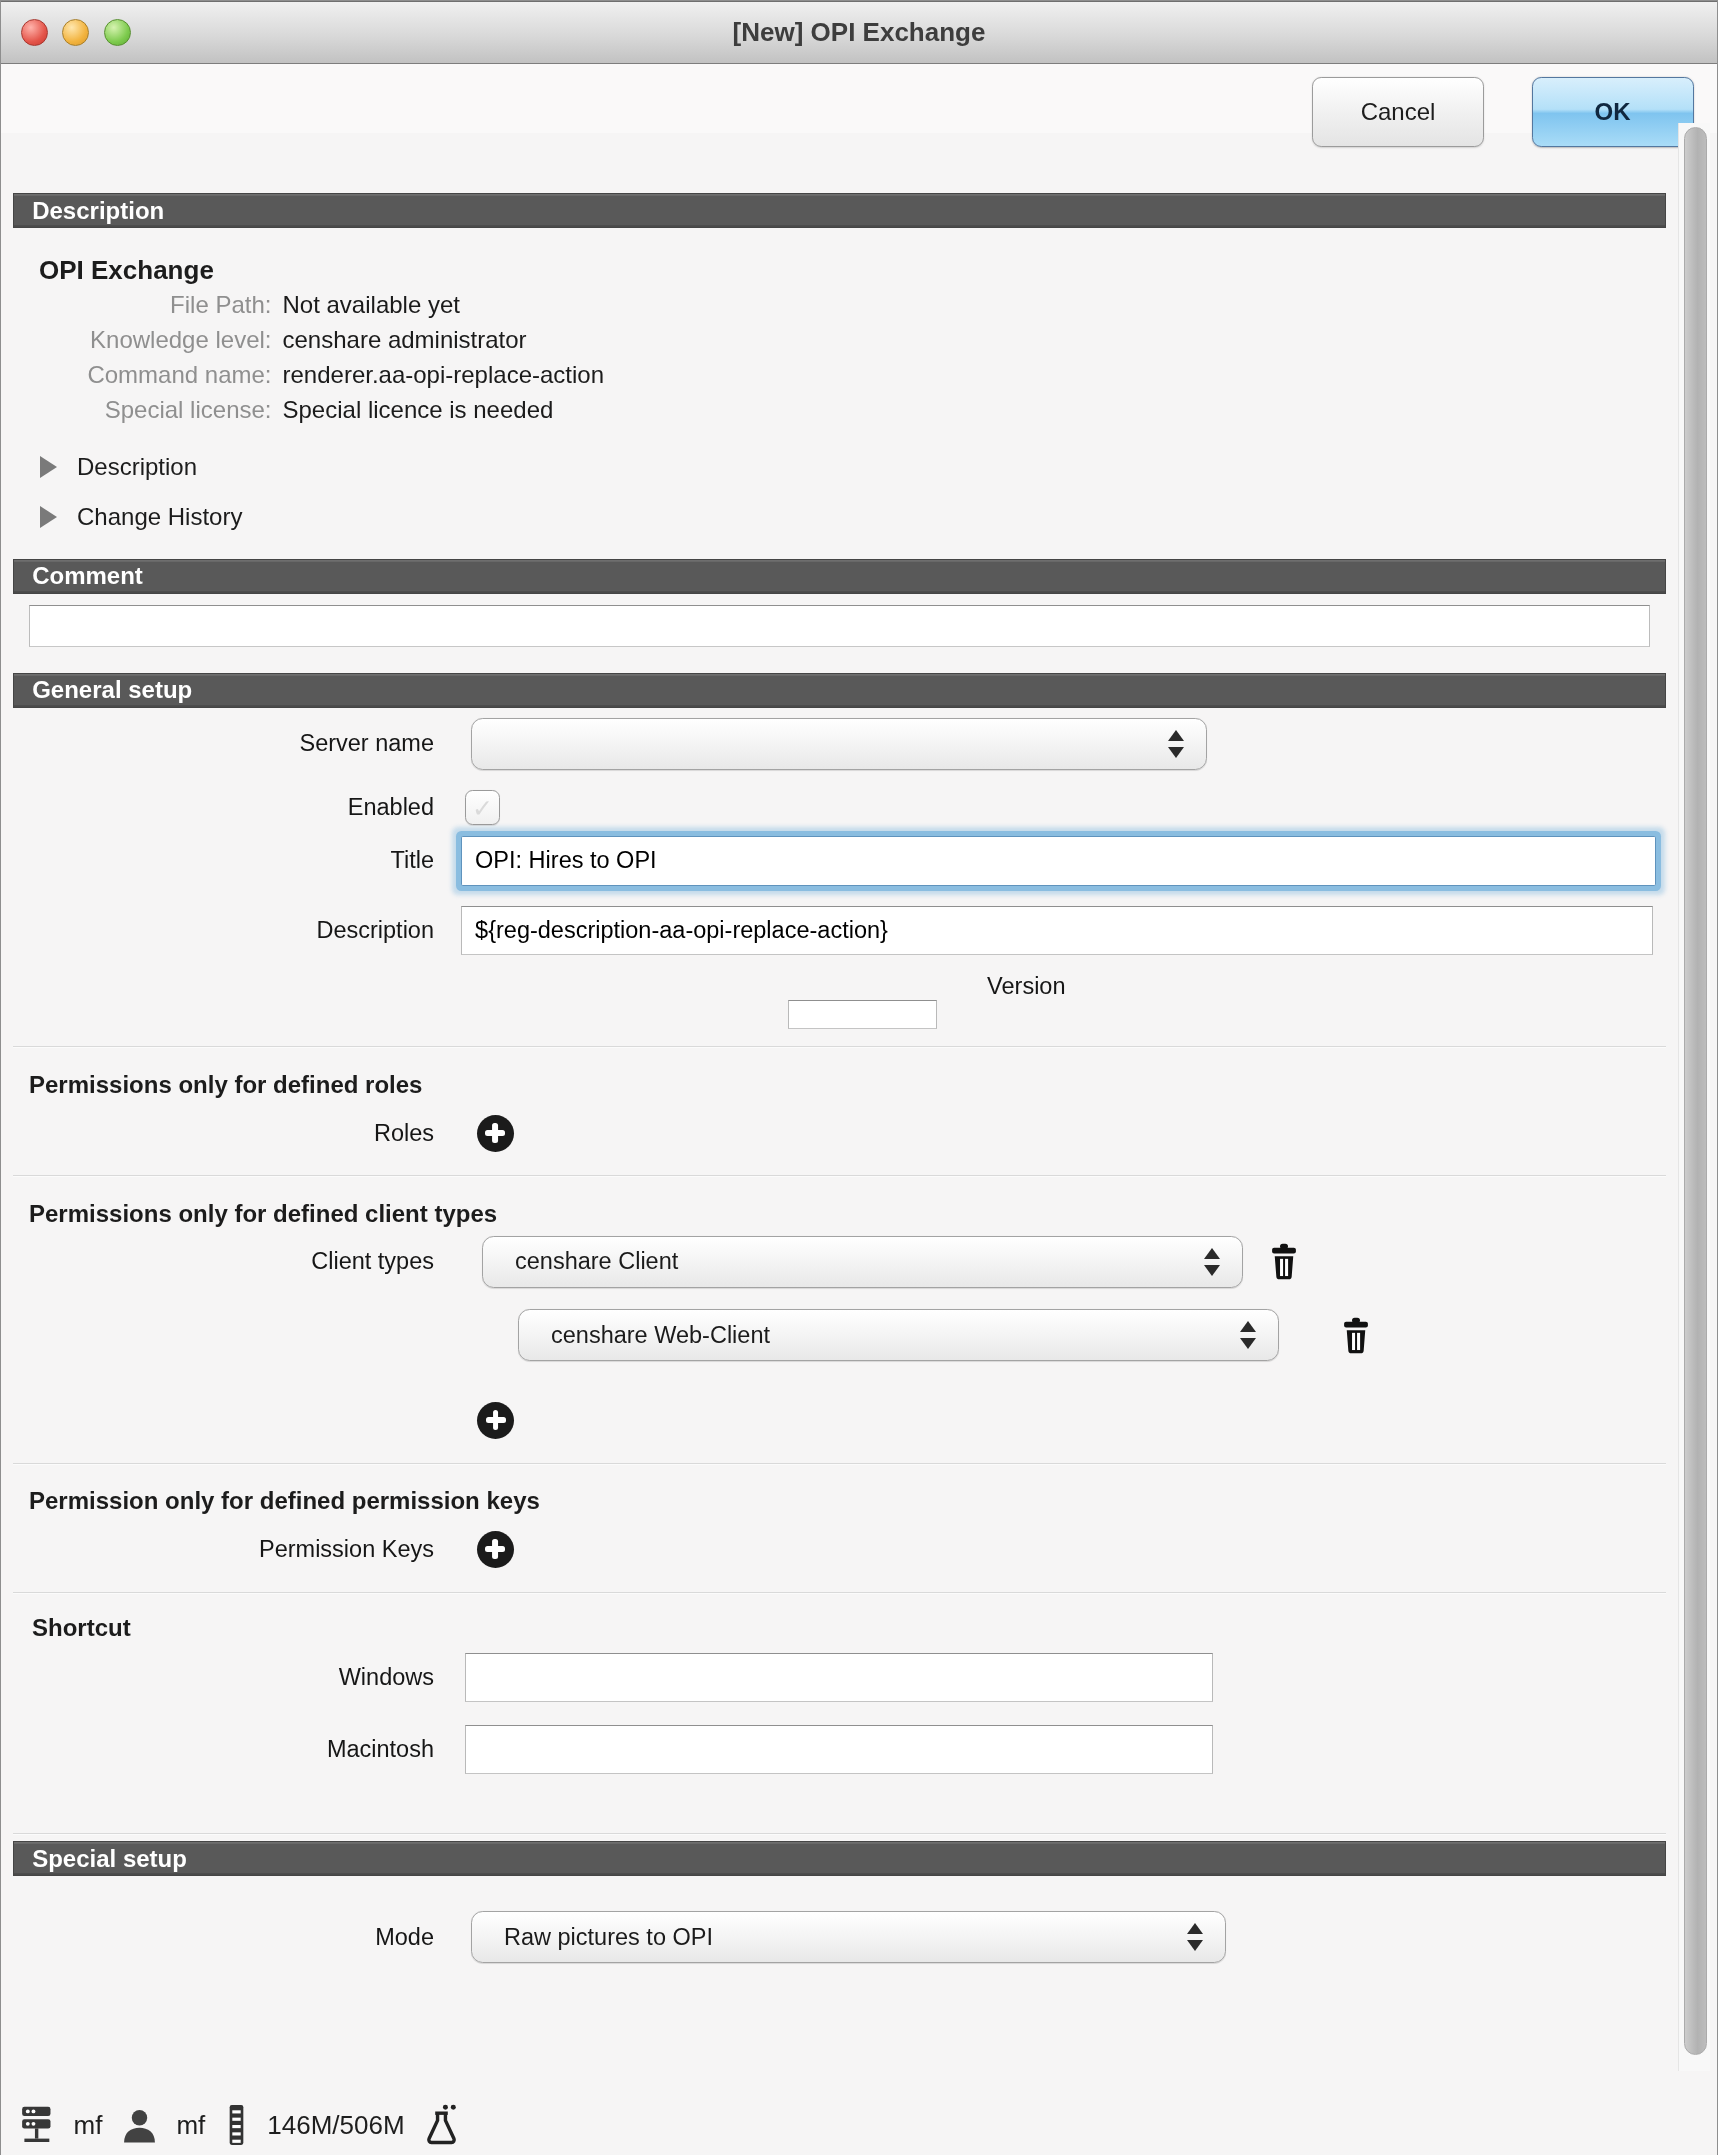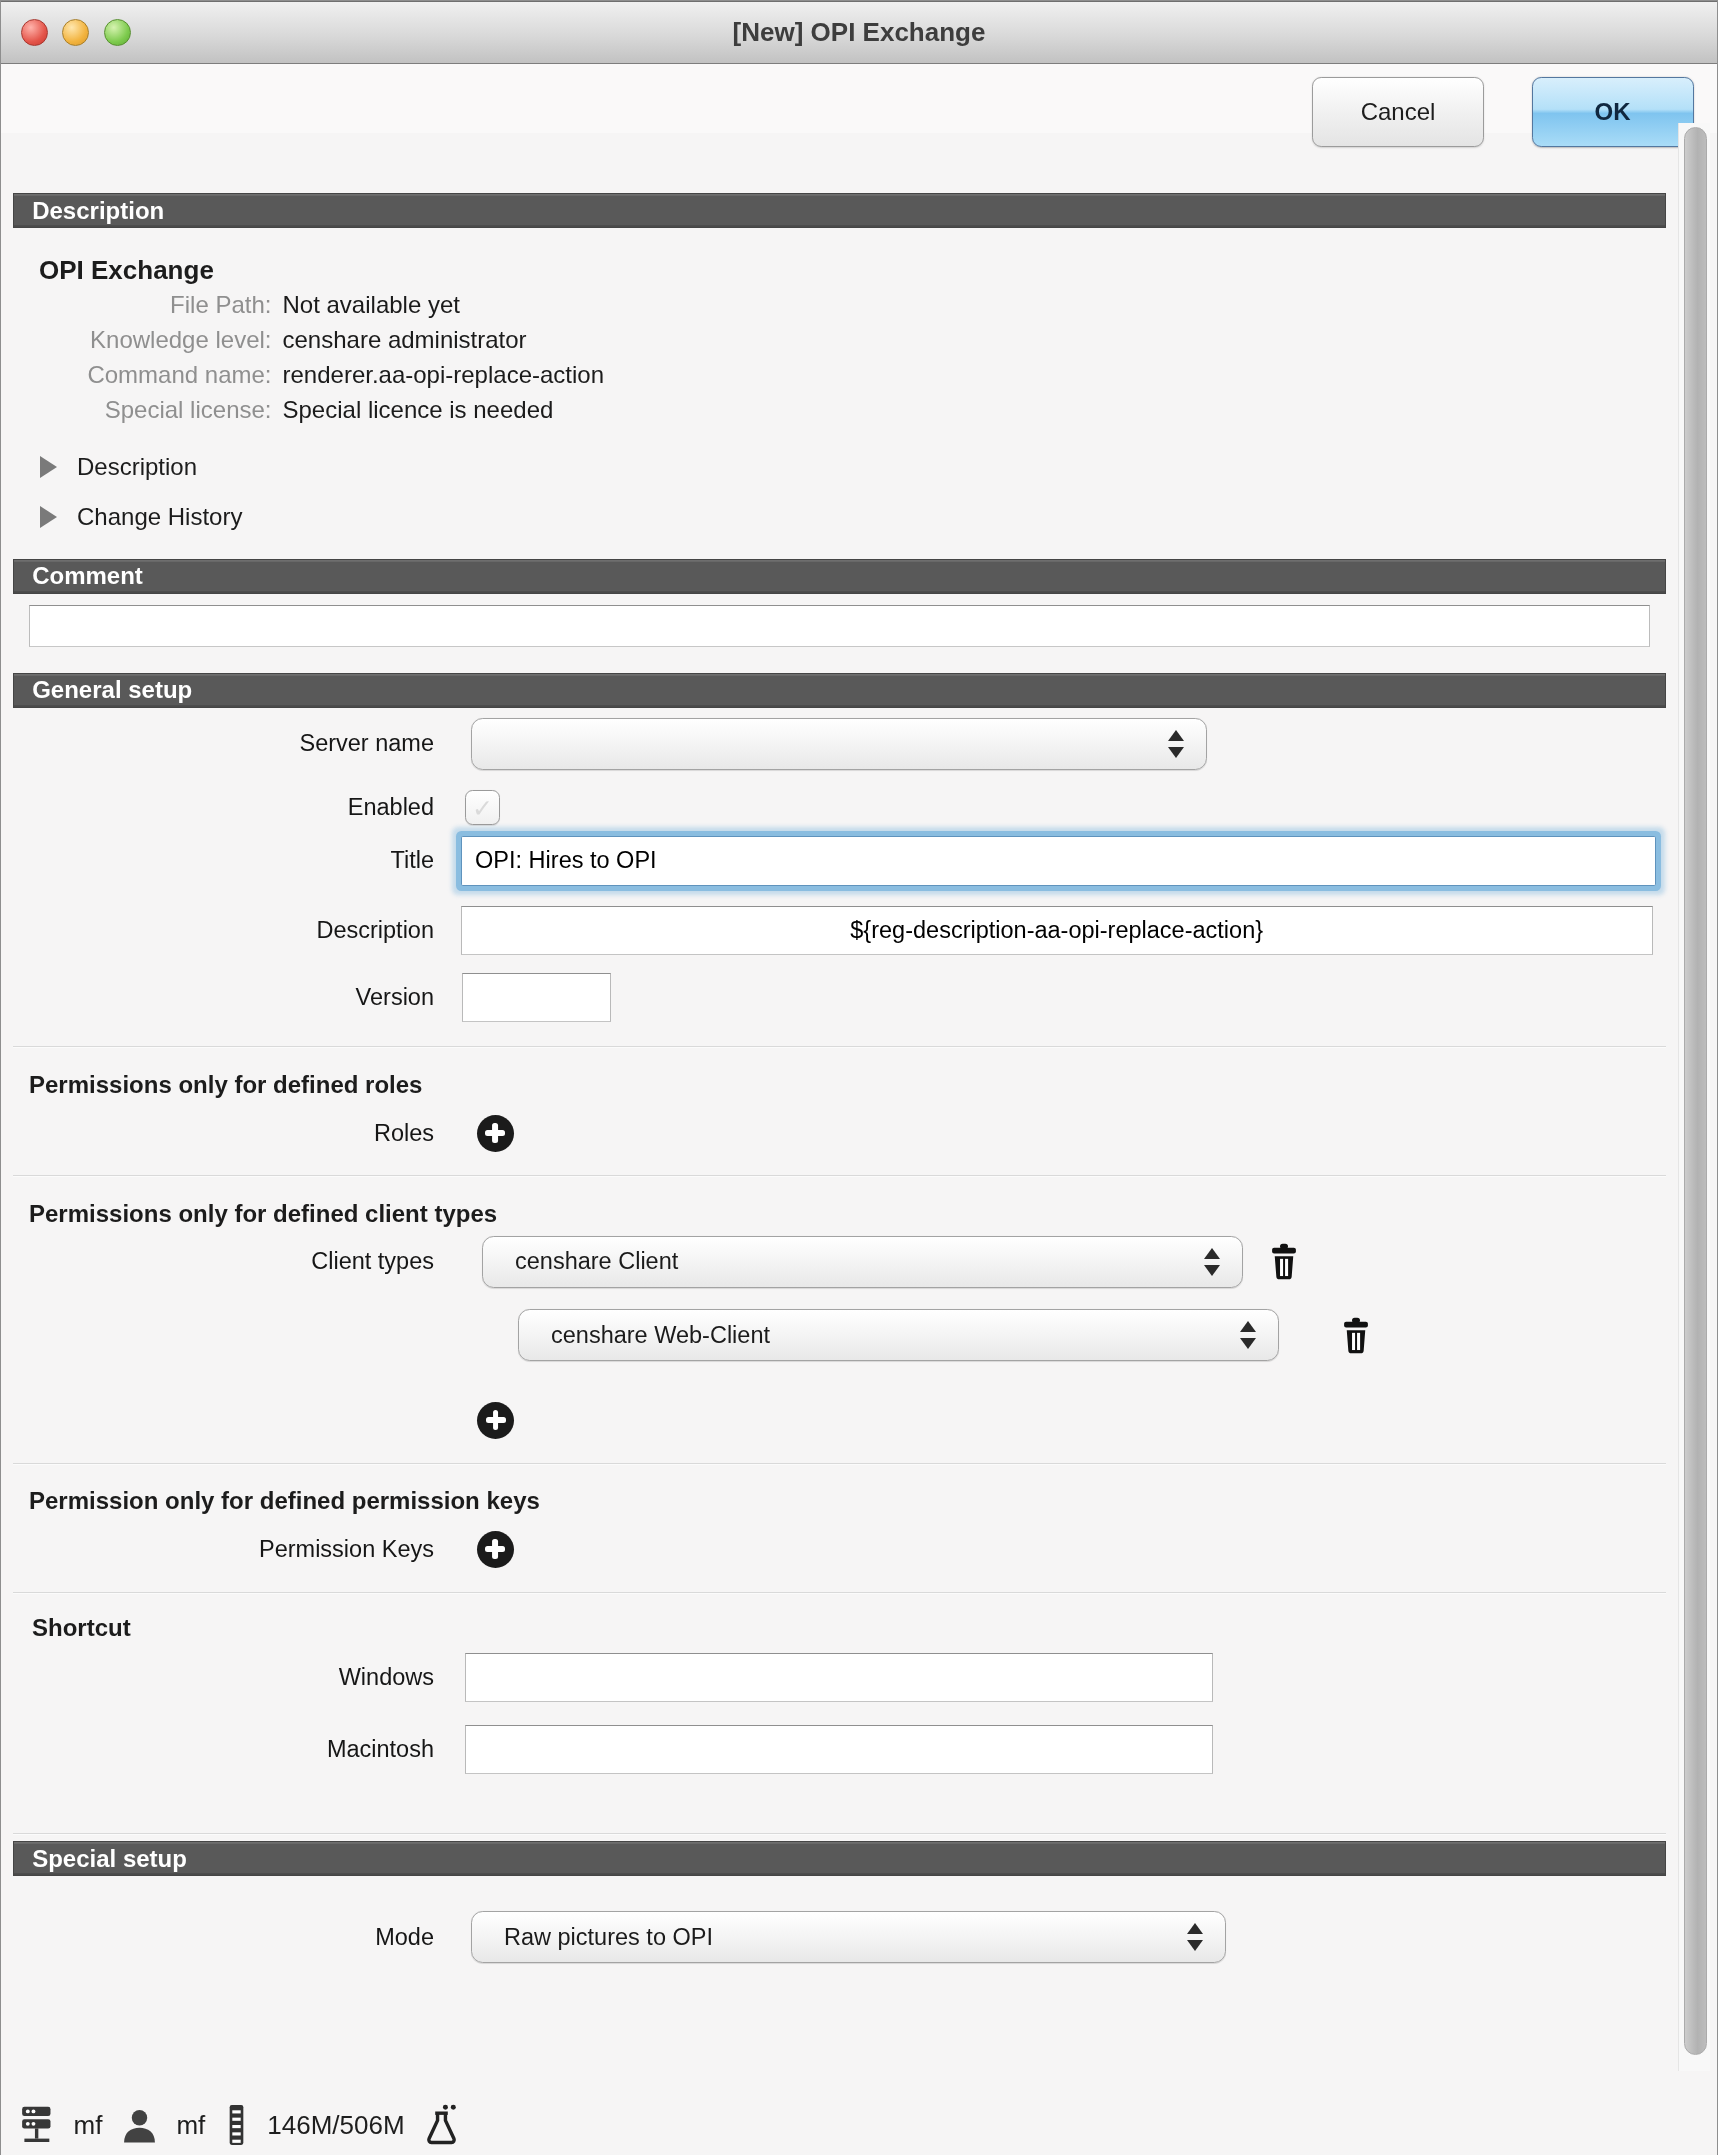--- a/index.html
+++ b/index.html
@@ -88,21 +88,21 @@
   .bar-special { margin-top:6.7px; }
 
   
   .frow { display:flex; align-items:center; }
   .flabel { width:453px; text-align:right; padding-right:20px; font-size:23.5px; color:#161616; }
 
   .row-server { margin-top:10px; height:52px;align-items:center; }
   .row-enabled { margin-top:17.6px; height:40px; }
   .row-title { margin-top:6.7px; height:54px; }
   .row-desc { margin-top:18.5px; height:49px; }
-  .row-version { margin-top:17.6px; height:49px; }
+  .row-version { margin-top:17.6px; height:49px;flex-direction:column; }
   .row-roles { margin-top:11.7px; height:40px; }
   .row-ct1 { margin-top:6.7px; height:48px; }
   .row-ct2 { margin-top:23.5px; height:52px;gap:36px; }
   .row-plus { margin-top:39px; height:40px; }
   .row-pk { margin-top:11.7px; height:40px; }
   .row-win { margin-top:7.6px; height:49px; }
   .row-mac { margin-top:32px; height:32px; }
   .row-mode { margin-top:35px; height:52px; }
 
   .dropdown {
@@ -136,21 +136,21 @@
     border-color:#8f8f8f #b9b9b9 #c4c4c4;
     font-size:23.5px; padding:0 13.4px;
     font-family:"Liberation Sans", sans-serif;
   }
   .title-input {
     width:1195px; margin-left:6.7px; height:50px;
     border:1.7px solid #5f93bd;
     box-shadow:0 0 0 5px #8abde0, 0 0 4.2px 8.4px rgba(138,189,224,.45);
     border-radius:1.7px;
   }
-  .desc-input { width:1192px; margin-left:6.7px;text-align:center; }
+  .desc-input { width:1192px; margin-left:6.7px; }
   .version-input { width:149px; margin-left:7.6px; }
   .shortcut-input { width:748px; margin-left:11px; }
 
   .divider { margin:0 51px 0 11.7px; border-top:1.7px solid #d9d9d9; border-bottom:1.7px solid #fbfbfb; }
   .div-1 { margin-top:23.5px; } .div-2 { margin-top:22px; } .div-3 { margin-top:22.7px; }
   .div-4 { margin-top:22.7px; } .div-5 { margin-top:67px; }
 
   .inline-heading { margin-left:28px; font-size:24px; font-weight:bold; height:34px; line-height:34px; }
   .h-roles { margin-top:20px; } .h-ct { margin-top:20px; } .h-pk { margin-top:18.5px; }
   .h-shortcut { margin-top:17px; margin-left:31px; }

